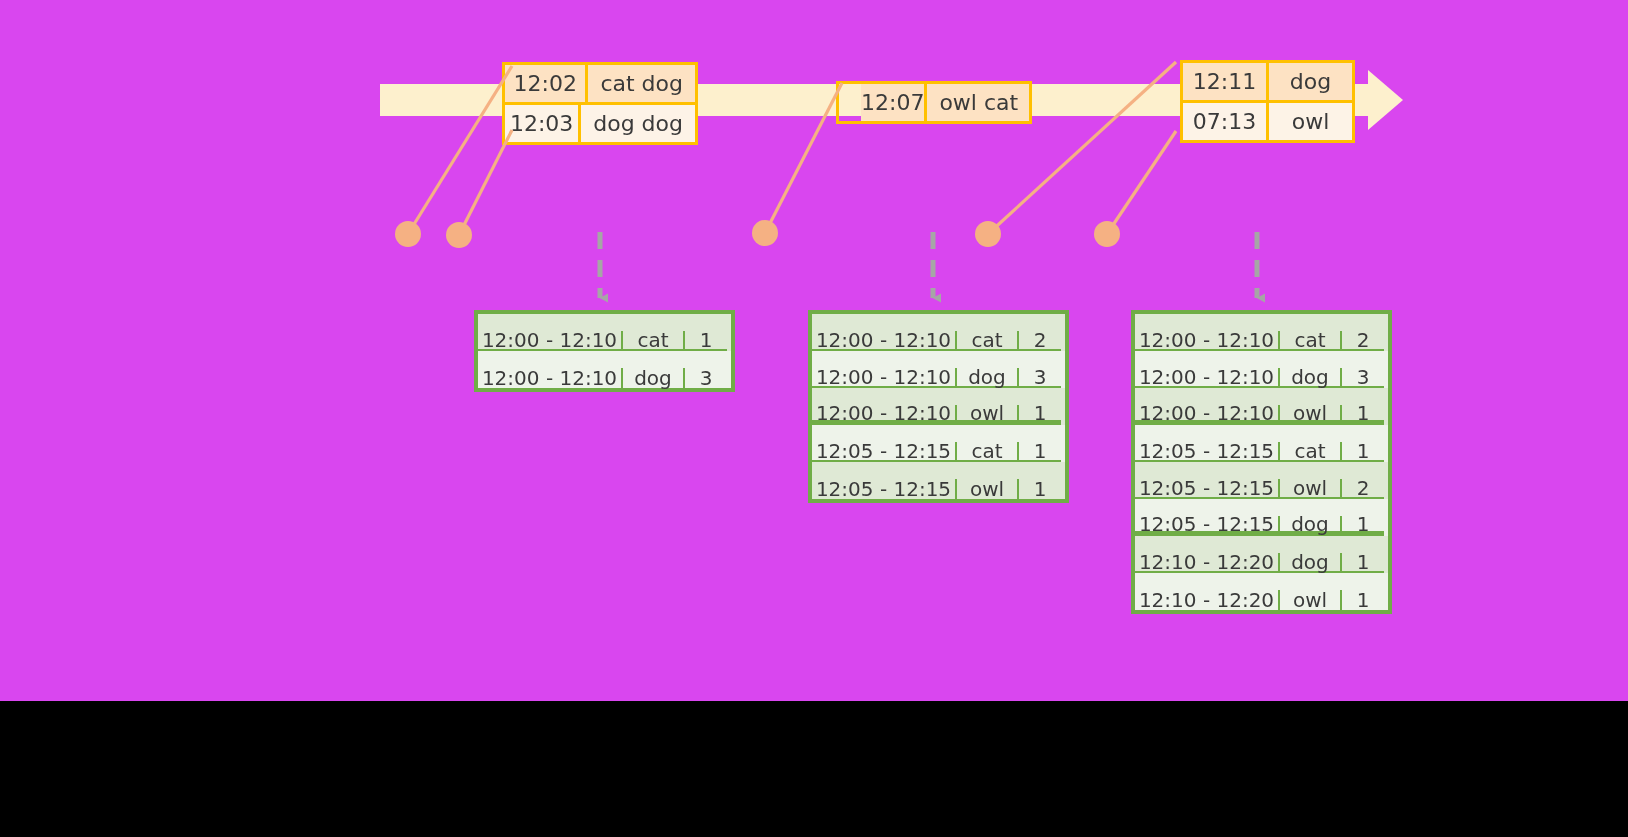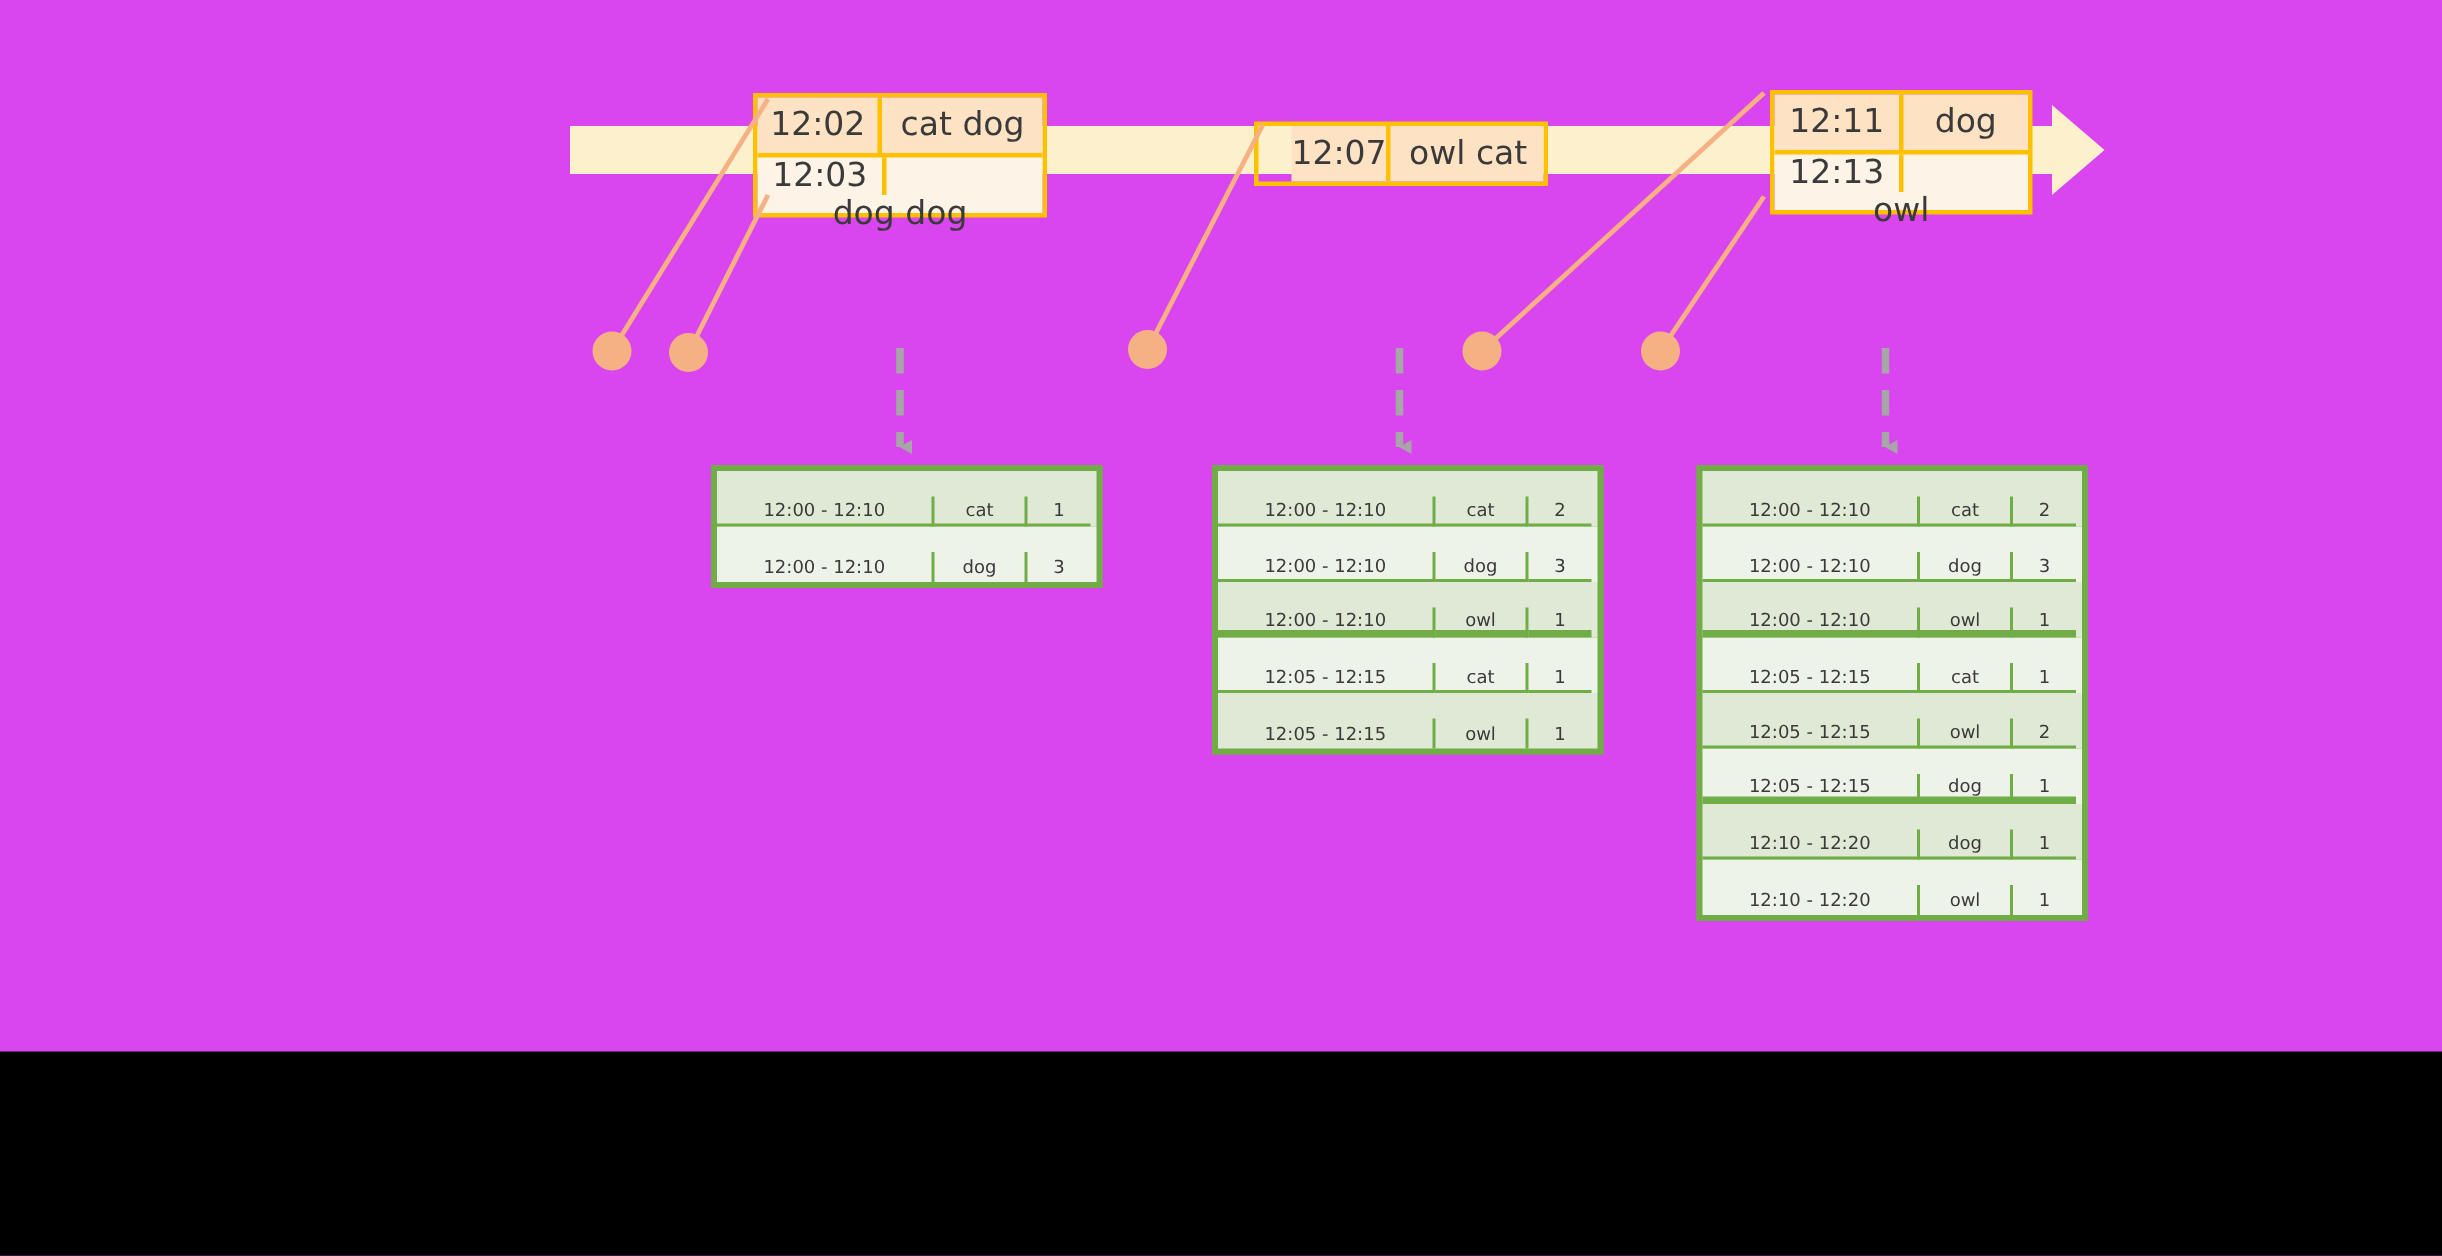--- a/index.html
+++ b/index.html
@@ -46,21 +46,21 @@
   }
   .event-row {
     display: flex;
     flex: 1 1 0;
     min-height: 0;
   }
   .event-row + .event-row {
     border-top: 3px solid #ffc000;
   }
   .event-row.shade-a { background: #fde2c3; }
-  .event-row.shade-b { background: #fdf3e7; flex-direction: column; }
+  .event-row.shade-b { background: #fdf3e7; }
   .event-time {
     width: 86px;
     box-sizing: border-box;
     border-right: 3px solid #ffc000;
     display: flex;
     align-items: center;
     justify-content: center;
     font-size: 22px;
     color: #3a3a3a;
   }
@@ -86,21 +86,21 @@
     display: flex;
     height: 37px;
     box-sizing: border-box;
   }
   .rt-row.shade-a { background: #dfe9d5; }
   .rt-row.shade-b { background: #eef3ea; }
   .rt-cell {
     display: flex;
     align-items: center;
     justify-content: center;
-    font-size: 12px;
+    font-size: 20px;
     color: #3a3a3a;
     box-sizing: border-box;
     border-right: 2px solid #70ad47;
     border-bottom: 2px solid #70ad47;
     white-space: nowrap;
     margin-top: 17px;
   }
   .rt-cell.last { border-right: none; }
   .rt-row.lastrow .rt-cell { border-bottom: none; }
   .rt-cell.c-window { width: 145px; }
@@ -141,21 +141,21 @@
           <div class="event-time">12:07</div>
           <div class="event-text">owl cat</div>
         </div>
       </div>
       <div class="event-box" style="left: 1168px; top: 60px; width: 175px; height: 83px; margin-left: 12px;">
         <div class="event-row shade-a">
           <div class="event-time">12:11</div>
           <div class="event-text">dog</div>
         </div>
         <div class="event-row shade-b">
-          <div class="event-time">12:13</div>
+          <div class="event-time">07:13</div>
           <div class="event-text">owl</div>
         </div>
       </div>
     </div>
 
   <div id="result-tables">
       <div class="result-table" style="left: 474px; top: 310px; width: 261px;">
         <div class="rt-row shade-a">
           <div class="rt-cell c-window">12:00 - 12:10</div>
           <div class="rt-cell c-key">cat</div>

